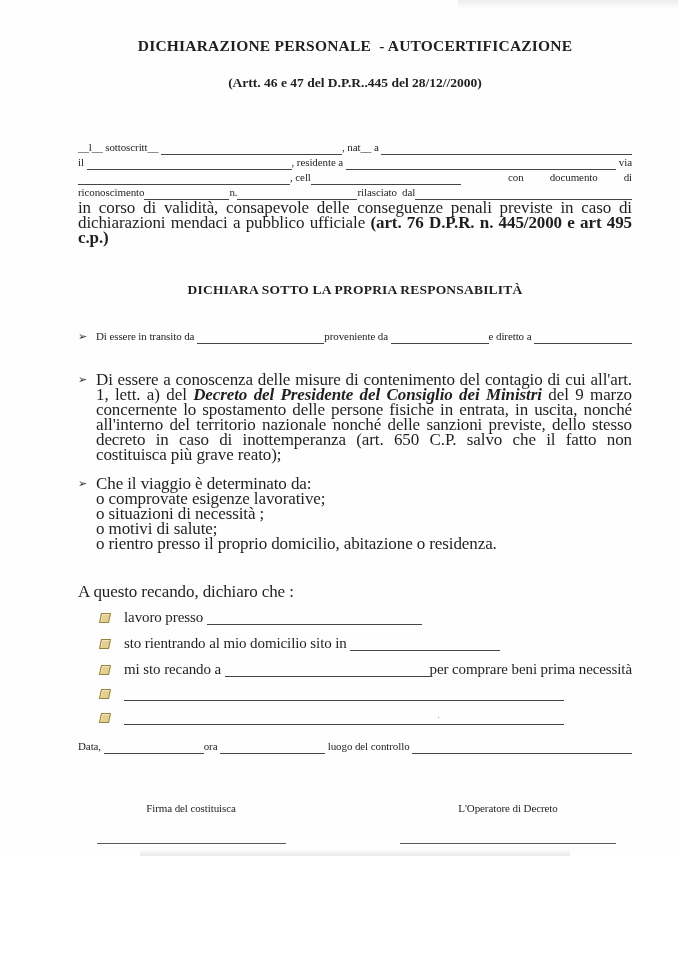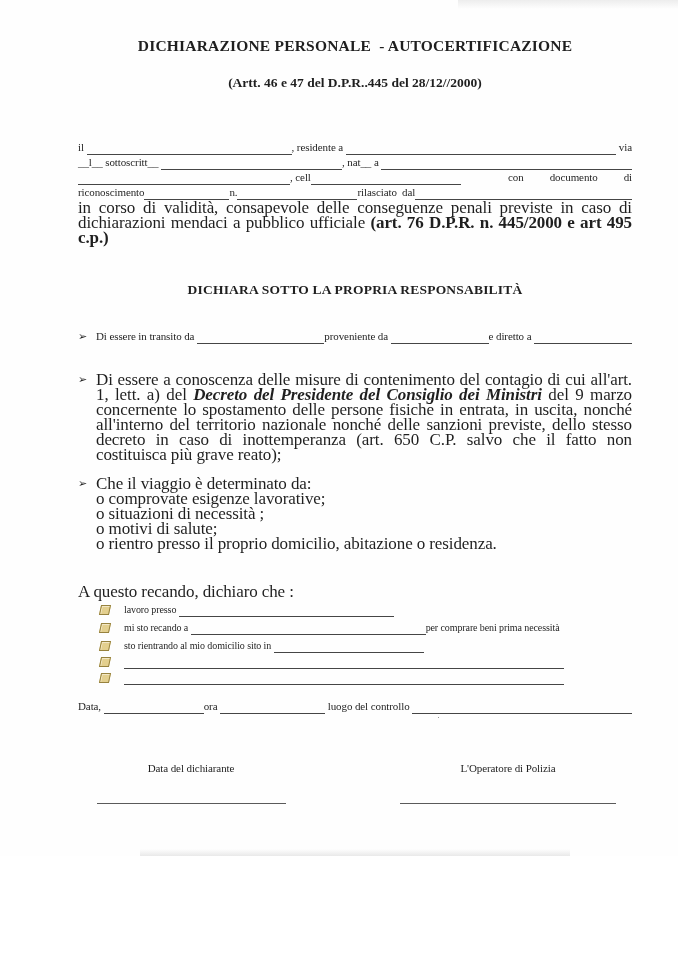--- a/index.html
+++ b/index.html
@@ -43,21 +43,21 @@
   .bullet .marker { width:18px; flex:none; font-size:11px; line-height:15px; }
   .bullet .btxt { flex:1; }
   .bullet2-p { text-align:justify; margin:0; }
   .b3-lead { margin:0; }
   .b3-item { margin:0; }
   .tight { margin-top:14px; }
 
   .riguardo { margin-top:33px; }
 
   
-  .cbrow { display:flex; align-items:flex-end; margin-top:3px; padding-left:22px; font-size:10px; letter-spacing:-0.1px; line-height:15px; }
+  .cbrow { display:flex; align-items:flex-end; margin-top:11px; padding-left:22px; font-size:15px; letter-spacing:-0.1px; line-height:15px; }
   .cbrow:first-of-type { margin-top:12px; }
   .cbx {
     display:inline-block; width:8px; height:8px; flex:none;
     background:#e3cf8e; border:1px solid #97823e;
     box-shadow: inset 1px 1px 0 #f2e7c6;
     transform: skewX(-12deg);
     margin:0 14px 2px 0;
   }
   .cbrow > span.lab { white-space:pre; }
 
@@ -87,32 +87,32 @@
   <div class="content">
 
     <div class="title-block">
       <div class="title-main">DICHIARAZIONE PERSONALE  - AUTOCERTIFICAZIONE</div>
       <div class="title-sub">(Artt. 46 e 47 del D.P.R..445 del 28/12//2000)</div>
     </div>
 
     <div class="intro">
 
       <div class="fline">
-        <span>il </span>
-        <span class="bl w205"></span>
-        <span>, residente a </span>
-        <span class="bl grow1"></span>
-        <span> via</span>
-      </div>
-
-      <div class="fline">
         <span>__l__ sottoscritt__ </span>
         <span class="bl grow2"></span>
         <span>, nat__ a </span>
         <span class="bl grow3"></span>
+      </div>
+
+      <div class="fline">
+        <span>il </span>
+        <span class="bl w205"></span>
+        <span>, residente a </span>
+        <span class="bl grow1"></span>
+        <span> via</span>
       </div>
 
       <div class="fline">
         <span class="bl w212"></span>
         <span>, </span>
         <span>cell</span>
         <span class="bl w150"></span>
         <span class="right-words">
           <span>con</span>
           <span>documento</span>
@@ -167,29 +167,29 @@
     <div class="body-txt riguardo">A questo recando, dichiaro che :</div>
 
     <div class="cbrow">
       <span class="cbx"></span>
       <span class="lab">lavoro presso </span>
       <span class="bl w215"></span>
     </div>
 
     <div class="cbrow">
       <span class="cbx"></span>
+      <span class="lab">sto rientrando al mio domicilio sito in </span>
+      <span class="bl w150"></span>
+    </div>
+
+    <div class="cbrow">
+      <span class="cbx"></span>
       <span class="lab">mi sto recando a </span>
       <span class="bl w235"></span>
       <span class="lab">per comprare beni prima necessità</span>
-    </div>
-
-    <div class="cbrow">
-      <span class="cbx"></span>
-      <span class="lab">sto rientrando al mio domicilio sito in </span>
-      <span class="bl w150"></span>
     </div>
 
     <div class="cbrow">
       <span class="cbx"></span>
       <span class="bl w440"></span>
     </div>
 
     <div class="cbrow">
       <span class="cbx"></span>
       <span class="bl w440"></span>
@@ -199,25 +199,25 @@
       <span>Data, </span>
       <span class="bl w100"></span>
       <span>ora </span>
       <span class="bl w105"></span>
       <span> luogo del controllo </span>
       <span class="bl grow1"></span>
     </div>
 
     <div class="sig-row">
       <div class="sig-col sig-left">
-        <div>Data del dichiarante</div>
+        <div>Firma del costituisca</div>
         <div class="sig-line"></div>
       </div>
       <div class="sig-col sig-right">
-        <div>L'Operatore di Polizia</div>
+        <div>L'Operatore di Decreto</div>
         <div class="sig-line"></div>
       </div>
     </div>
 
   </div>
 
   <span class="speck">·</span>
   <div class="smudge-bottom"></div>
 </div>
 

